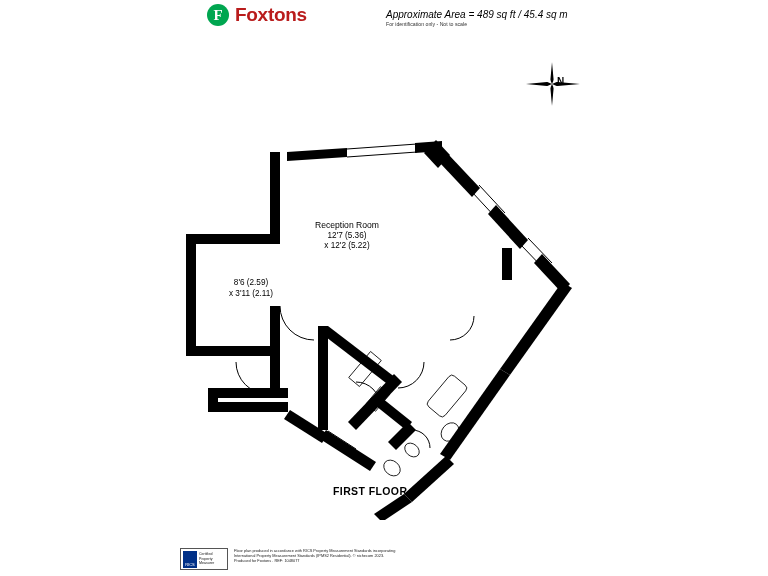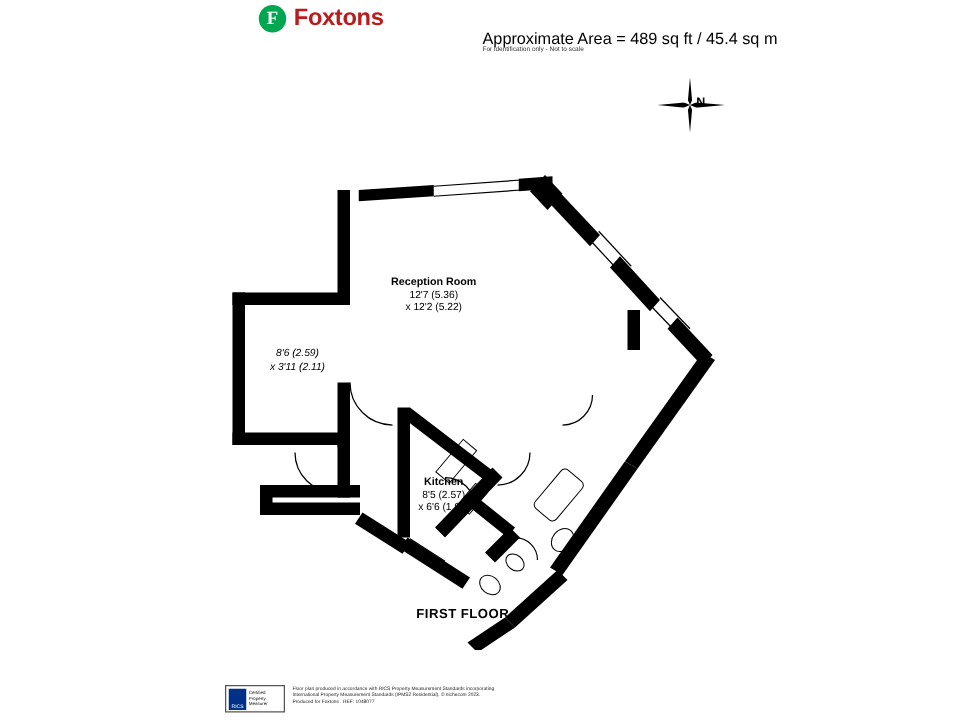--- a/index.html
+++ b/index.html
@@ -52,24 +52,25 @@
     width: 300px;
   }
   #title-block .line1,
   #title-block .line2 {
     font-size: 14.5px;
     font-weight: bold;
     line-height: 17px;
     color: #000;
   }
   #title-block .area {
-    margin-top: 23px;
-    font-size: 13px;
+    margin-top: 7px;
+    font-size: 10px;
     color: #000;
     line-height: 11px;
+    font-style: italic;
   }
   #title-block .ident {
     font-size: 5.2px;
     color: #333;
     line-height: 8px;
   }
 
   
   #compass {
     position: absolute;
@@ -90,21 +91,21 @@
 
   .room-label {
     position: absolute;
     text-align: center;
     font-size: 8.2px;
     line-height: 10.5px;
     color: #000;
     white-space: nowrap;
   }
   .room-label .name {
-    font-weight: bold;
+    font-weight: normal;
     font-size: 8.6px;
   }
 
   #floor-caption {
     position: absolute;
     left: 333px;
     top: 485px;
     font-size: 10.5px;
     font-weight: bold;
     letter-spacing: 0.4px;
@@ -276,27 +277,22 @@
   </svg>
 
   
   <div class="room-label" style="left:132px; top:90px; width:130px;">
     <div class="name">Reception Room</div>
     <div>12'7 (5.36)</div>
     <div>x 12'2 (5.22)</div>
   </div>
 
 
-  <div class="room-label" style="left:150px; top:250px; width:110px;">
-    <div class="name">Kitchen</div>
-    <div>8'5 (2.57)</div>
-    <div>x 6'6 (1.98)</div>
-  </div>
-
-  <div class="room-label" style="left:33px; top:148px; width:110px;font-style:italic;">
+
+  <div class="room-label" style="left:46px; top:148px; width:110px;">
     <div>8'6 (2.59)</div>
     <div>x 3'11 (2.11)</div>
   </div>
 </div>
 
 <div id="floor-caption">FIRST FLOOR</div>
 
 <div id="footer">
   <div id="rics-badge">
     <div class="rics-mark">RICS</div>

